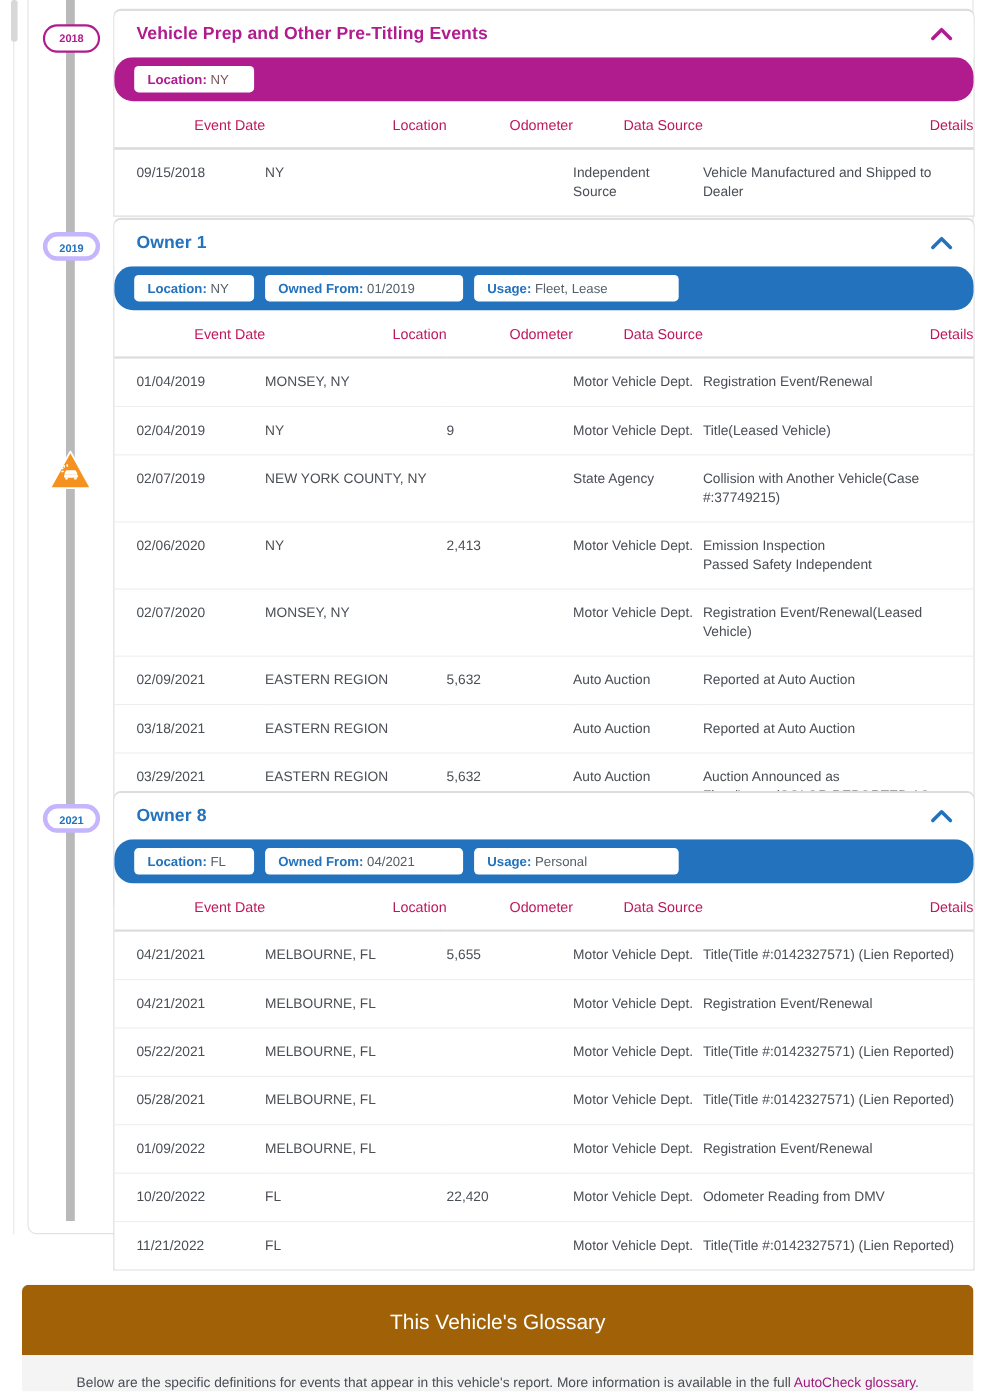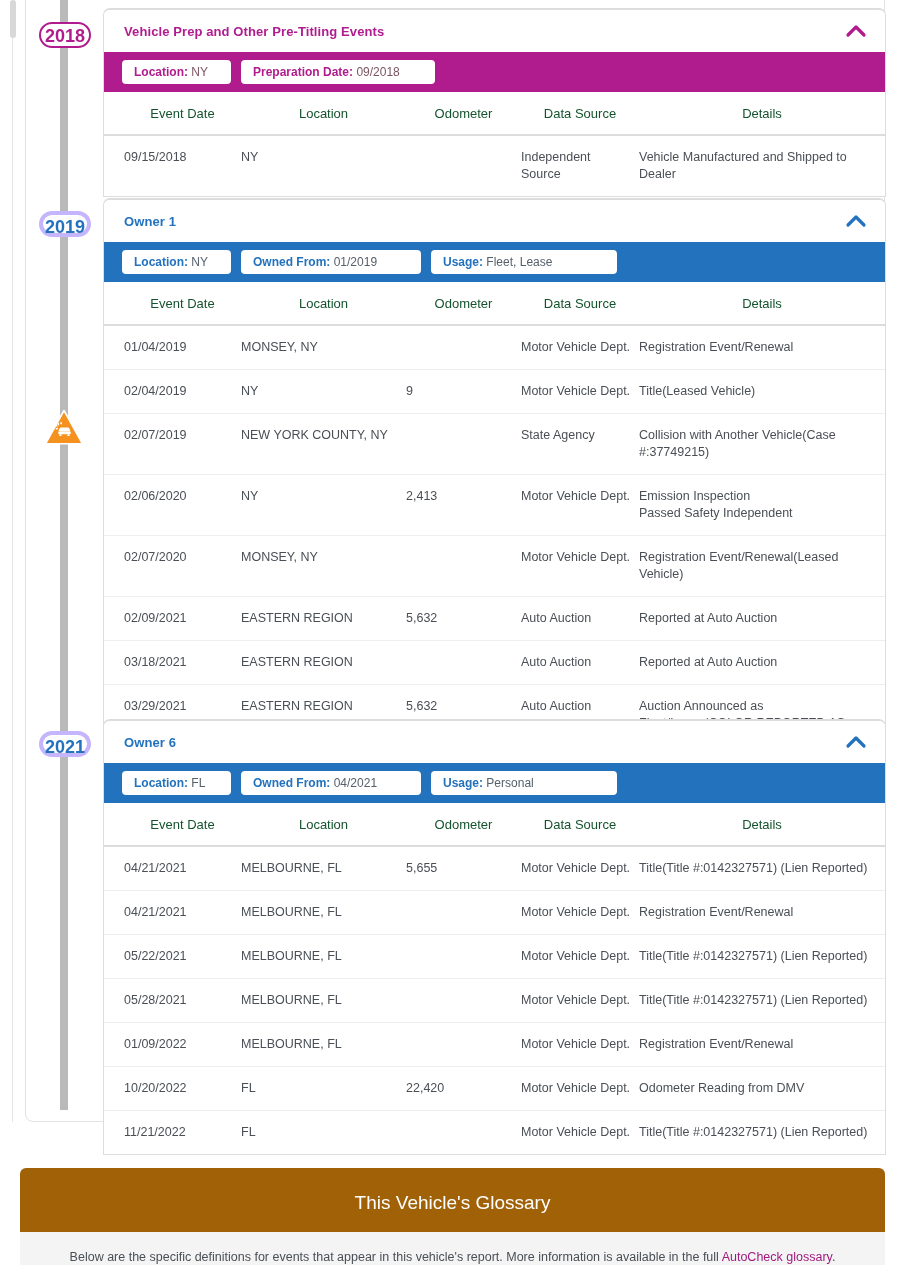--- a/index.html
+++ b/index.html
@@ -59,21 +59,21 @@
     background: #b9b9b9;
   }
 
   .year-badge {
     position: absolute;
     left: 39px;
     width: 52px;
     height: 26px;
     line-height: 24px;
     text-align: center;
-    font-size: 18px;
+    font-size: 10px;
     font-weight: bold;
     background: #ffffff;
     border-radius: 13px;
     box-sizing: border-box;
     z-index: 4;
   }
   .year-badge.magenta {
     border: 2px solid #b01c8e;
     color: #b01c8e;
   }
@@ -108,21 +108,21 @@
   .section-head {
     position: relative;
     height: 42px;
     padding: 0 20px;
     display: flex;
     align-items: center;
     background: #ffffff;
     border-radius: 6px 6px 0 0;
   }
   .section-title {
-    font-size: 13px;
+    font-size: 16px;
     font-weight: bold;
     letter-spacing: .1px;
   }
   .section-title.magenta { color: #b01c8e; }
   .section-title.blue { color: #2272bd; }
 
   .chevron {
     position: absolute;
     right: 18px;
     top: 11px;
@@ -132,20 +132,21 @@
   }
 
   
   .badge-band {
     display: flex;
     align-items: center;
     gap: 10px;
     padding: 8px 18px;
     height: 40px;
     box-sizing: border-box;
+    border-radius: 17px;
   }
   .badge-band.magenta { background: #b01c8e; }
   .badge-band.blue    { background: #2272bd; }
 
   .pill {
     background: #ffffff;
     border-radius: 4px;
     height: 24px;
     line-height: 24px;
     padding: 0 12px;
@@ -165,24 +166,24 @@
   .pill.w-own  { min-width: 180px; }
   .pill.w-usage{ min-width: 186px; }
 
   
   table.events {
     width: 100%;
     border-collapse: collapse;
     table-layout: fixed;
   }
   table.events th {
-    text-align: center;
+    text-align: right;
     font-size: 13px;
     font-weight: normal;
-    color: #14532d;
+    color: #be185d;
     padding: 14px 0 13px 0;
     border-bottom: 2px solid #dcdcdc;
   }
   table.events td {
     font-size: 12.5px;
     color: #4a4f55;
     vertical-align: top;
     padding: 13px 6px 13px 0;
     border-bottom: 1px solid #eeeeee;
     line-height: 17px;
@@ -268,21 +269,20 @@
   <div id="sections">
       <div class="section-card" style="top: 8px;">
         <div class="section-head">
           <div class="section-title magenta">Vehicle Prep and Other Pre-Titling Events</div>
           <div class="chevron"><svg viewBox="0 0 22 20" width="22" height="20">
               <path d="M3 14 L11 6 L19 14" fill="none" stroke="#b01c8e" stroke-width="3.2" stroke-linecap="round" stroke-linejoin="round"></path>
             </svg></div>
         </div>
         <div class="badge-band magenta">
           <div class="pill w-loc"><span class="k">Location:</span> <span class="v">NY</span></div>
-          <div class="pill w-prep"><span class="k">Preparation Date:</span> <span class="v">09/2018</span></div>
         </div>
         <table class="events">
           <thead>
             <tr>
               <th class="col-date">Event Date</th>
               <th class="col-loc">Location</th>
               <th class="col-odo">Odometer</th>
               <th class="col-src">Data Source</th>
               <th class="col-det">Details</th>
             </tr>
@@ -404,21 +404,21 @@
               <td class="col-det">
                 <div>Trueframe Inspection Performed</div>
                 <div class="link-magenta">View the complete report</div>
               </td>
             </tr>
           </tbody>
         </table>
       </div>
       <div class="section-card" style="top: 719px;">
         <div class="section-head">
-          <div class="section-title blue">Owner 6</div>
+          <div class="section-title blue">Owner 8</div>
           <div class="chevron"><svg viewBox="0 0 22 20" width="22" height="20">
               <path d="M3 14 L11 6 L19 14" fill="none" stroke="#2272bd" stroke-width="3.2" stroke-linecap="round" stroke-linejoin="round"></path>
             </svg></div>
         </div>
         <div class="badge-band blue">
           <div class="pill w-loc"><span class="k">Location:</span> <span class="v">FL</span></div>
           <div class="pill w-own"><span class="k">Owned From:</span> <span class="v">04/2021</span></div>
           <div class="pill w-usage"><span class="k">Usage:</span> <span class="v">Personal</span></div>
         </div>
         <table class="events">

